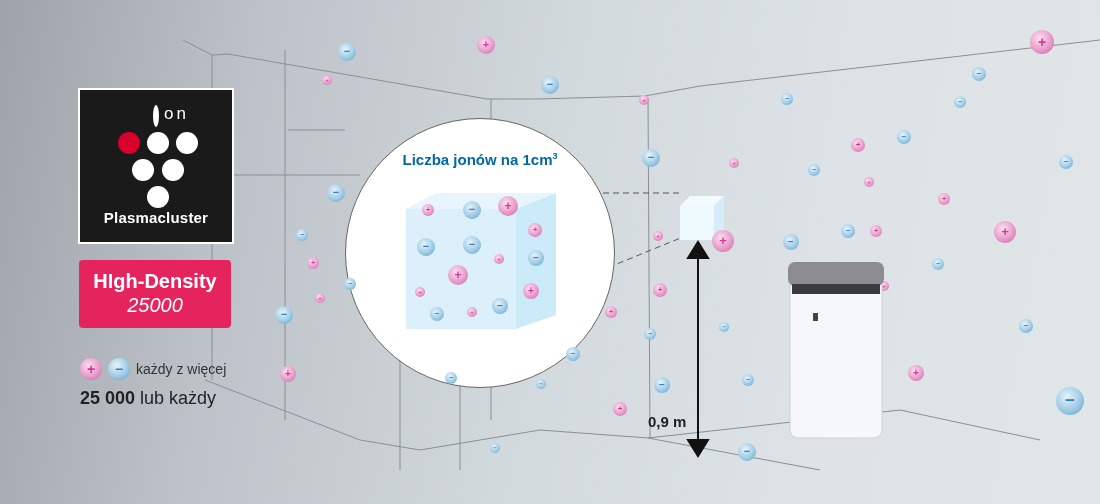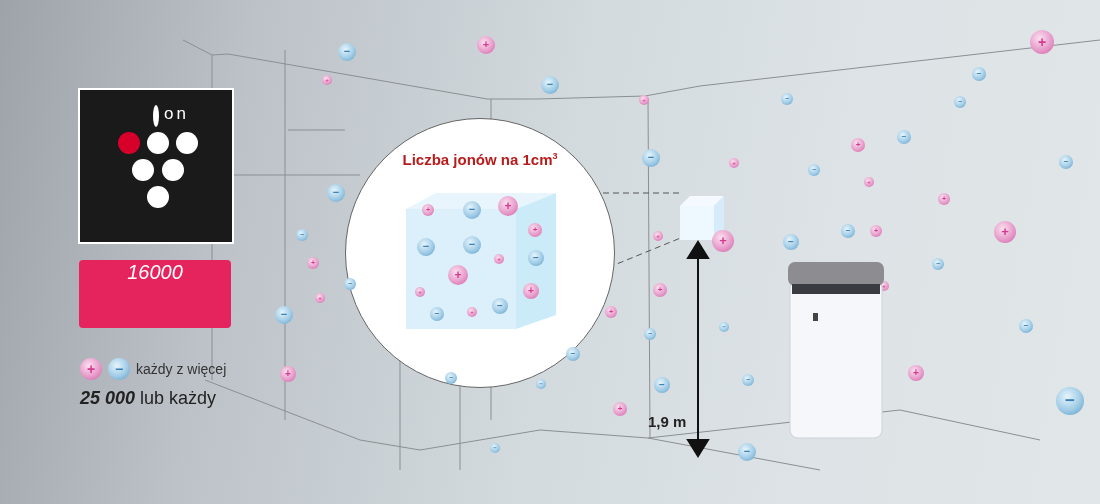--- a/index.html
+++ b/index.html
@@ -9,29 +9,29 @@
   .scene{position:absolute;left:0;top:0;width:1100px;height:504px;}
   .logo{position:absolute;left:78px;top:88px;width:156px;height:156px;background:#1b1a1a;border:2px solid #fff;box-sizing:border-box;}
   .logo .word{position:absolute;left:0;right:0;bottom:16px;text-align:center;color:#fff;font-weight:bold;font-size:15px;letter-spacing:0.2px;}
   .logo .on{position:absolute;left:84px;top:14px;color:#fff;font-size:17px;letter-spacing:3px;}
   .badge{position:absolute;left:79px;top:260px;width:152px;height:68px;background:#e5245e;border-radius:4px;color:#fff;text-align:center;}
   .badge .t1{font-weight:bold;font-size:20px;margin-top:10px;}
   .badge .t2{font-style:italic;font-size:20px;margin-top:1px;}
   .legend{position:absolute;left:80px;top:358px;font-size:14px;color:#333;}
   .legend .row1{display:flex;align-items:center;gap:6px;}
   .legend .row2{margin-top:8px;font-size:18px;color:#222;}
-  .legend .row2 b{font-weight:bold;font-style:italic;}
+  .legend .row2 b{font-weight:bold;}
   .ion{position:absolute;border-radius:50%;}
   .ion.p{background:radial-gradient(circle at 40% 35%,#fbe0ef 0%,#e79ccb 55%,#cf5fa3 100%);}
   .ion.n{background:radial-gradient(circle at 40% 35%,#e6f4fb 0%,#9fcbe6 55%,#5b9bc6 100%);}
   .ion span{position:absolute;left:0;right:0;top:50%;transform:translateY(-52%);text-align:center;font-weight:bold;line-height:1;}
   .ion.p span{color:#d43a90;}
   .ion.n span{color:#3a7fb3;}
   .circle{position:absolute;left:345px;top:118px;width:268px;height:268px;border-radius:50%;background:#fff;border:1px solid #666;}
-  .circle .title{position:absolute;left:0;right:0;top:32px;text-align:center;font-weight:bold;font-size:15px;color:#b91c1c;}
+  .circle .title{position:absolute;left:0;right:0;top:32px;text-align:center;font-weight:bold;font-size:15px;color:#0369a1;}
   .circle .title sup{font-size:9px;}
   .height{position:absolute;left:648px;top:413px;font-size:15px;font-weight:bold;color:#222;}
   .purifier{position:absolute;left:784px;top:258px;width:104px;height:182px;}
 </style>
 </head>
 <body>
 
 <div class="scene">
   <svg width="1100" height="504" style="position:absolute;left:0;top:0">
     <g stroke="#8a8f94" stroke-width="1" fill="none">
@@ -67,24 +67,26 @@
     <svg width="152" height="152" style="position:absolute;left:0;top:0">
       <ellipse cx="76" cy="26" rx="3" ry="11" fill="#fff"></ellipse>
       <circle cx="49" cy="53" r="11" fill="#d6002a"></circle>
       <circle cx="78" cy="53" r="11" fill="#fff"></circle>
       <circle cx="107" cy="53" r="11" fill="#fff"></circle>
       <circle cx="63" cy="80" r="11" fill="#fff"></circle>
       <circle cx="93" cy="80" r="11" fill="#fff"></circle>
       <circle cx="78" cy="107" r="11" fill="#fff"></circle>
     </svg>
     <div class="on">on</div>
+    <div class="word">Plasmacluster</div>
   </div>
 
   <div class="badge">
-    <div class="t2">16000</div>
+    <div class="t1">HIgh-Density</div>
+    <div class="t2">25000</div>
   </div>
 
   <div class="legend">
     <div class="row1">
       <div class="ion p" style="position:relative;width:22px;height:22px">
           <span style="font-size:14px">+</span>
         </div>
       <div class="ion n" style="position:relative;width:22px;height:22px">
           <span style="font-size:14px">−</span>
         </div>
@@ -281,21 +283,21 @@
         <span style="font-size: 10px;">−</span>
       </div>
       <div class="ion p" style="left: 523px; top: 283px; width: 16px; height: 16px;">
         <span style="font-size: 10px;">+</span>
       </div>
       <div class="ion p" style="left: 494px; top: 254px; width: 10px; height: 10px;">
         <span style="font-size: 6px;">+</span>
       </div>
     </div>
 
-  <div class="height">1,9 m</div>
+  <div class="height">0,9 m</div>
 
   <svg class="purifier" viewBox="0 0 104 182">
     <rect x="6" y="22" width="92" height="158" rx="8" fill="#f6f7fa" stroke="#cfd2d8"></rect>
     <rect x="4" y="4" width="96" height="24" rx="7" fill="#8d8c90"></rect>
     <rect x="8" y="26" width="88" height="10" fill="#3a3b40"></rect>
     <rect x="29" y="55" width="5" height="8" fill="#444"></rect>
   </svg>
 </div>
 
 </body></html>

